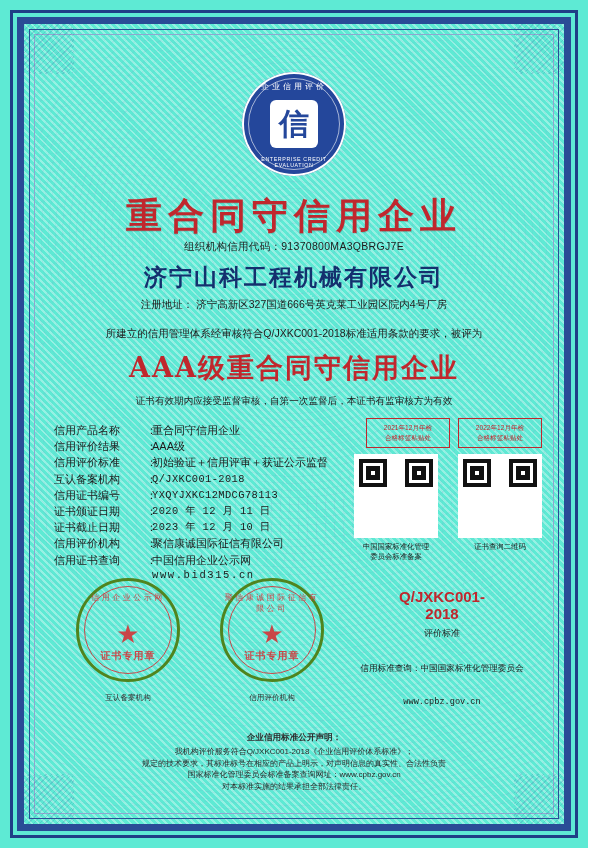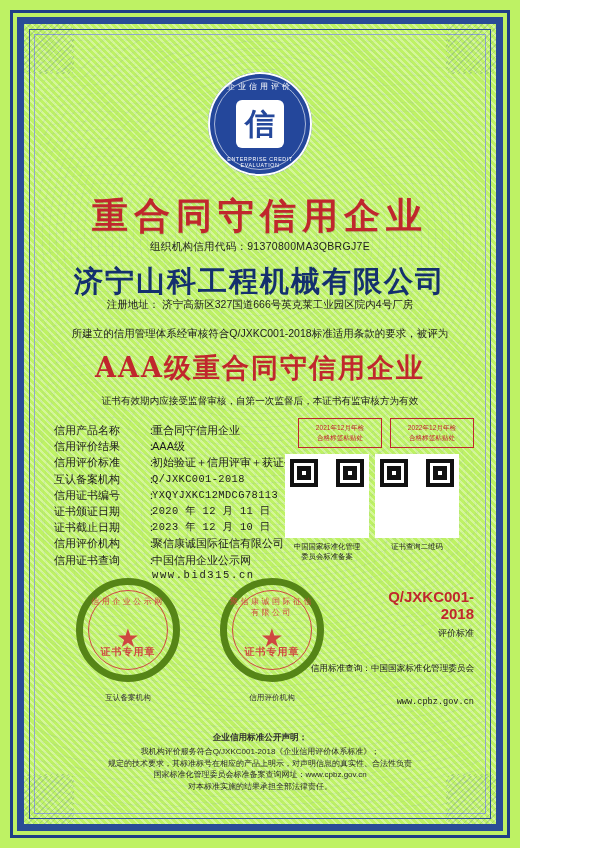--- a/index.html
+++ b/index.html
@@ -8,23 +8,23 @@
     background: #ffffff;
   }
   body {
     width: 600px;
     height: 848px;
     font-family: "Liberation Serif", serif;
     overflow: hidden;
   }
   .certificate {
     position: relative;
-    width: 520px;
+    width: 588px;
     height: 848px;
-    background: #bef264;
+    background: #5eead4;
     box-sizing: border-box;
   }
 
   
   .frame-outer {
     position: absolute;
     left: 10px; top: 10px; right: 10px; bottom: 10px;
     border: 3px solid #1f3f86;
     box-sizing: border-box;
   }
@@ -160,21 +160,21 @@
     color: #1d1d1d;
   }
   .org-code {
     top: 200px;
     font-size: 10.5px;
     letter-spacing: 0.3px;
     font-family: "Liberation Sans", sans-serif;
   }
   .company-name {
     top: 222px;
-    font-size: 29px;
+    font-size: 23px;
     font-weight: bold;
     letter-spacing: 2px;
     color: #14306e;
     font-family: "DejaVu Serif", serif;
   }
   .reg-address {
     top: 258px;
     font-size: 10.5px;
     font-family: "Liberation Sans", sans-serif;
   }
@@ -250,23 +250,23 @@
     text-align: center;
     padding-top: 4px;
     box-sizing: border-box;
     font-family: "Liberation Sans", sans-serif;
   }
 
   
   .qr-area {
     position: absolute;
     top: 414px;
-    right: 21px;
+    right: 6px;
     display: flex;
-    gap: 6px;
+    gap: 20px;
   }
   .qr-block { width: 84px; text-align: center; }
   .qr {
     width: 84px;
     height: 84px;
     background-color: #ffffff;
     background-image:
       repeating-linear-gradient(90deg, #111 0 3px, #fff 3px 6px, #111 6px 8px, #fff 8px 13px, #111 13px 15px, #fff 15px 19px),
       repeating-linear-gradient(0deg, #111 0 3px, #fff 3px 5px, #111 5px 9px, #fff 9px 12px, #111 12px 14px, #fff 14px 19px);
     background-blend-mode: screen;
@@ -298,21 +298,21 @@
     top: 538px;
     left: 36px;
     display: flex;
     gap: 40px;
   }
   .seal-wrap { text-align: center; width: 104px; }
   .seal {
     width: 104px;
     height: 104px;
     border-radius: 50%;
-    border: 7px solid #4d7c0f;
+    border: 3px solid #4d7c0f;
     position: relative;
     box-sizing: border-box;
     opacity: 0.92;
   }
   .seal .inner-ring {
     position: absolute;
     left: 5px; right: 5px; top: 5px; bottom: 5px;
     border: 1px solid #d0393c;
     border-radius: 50%;
   }
@@ -352,21 +352,21 @@
     color: #333;
     font-family: Liberation Serif, serif;
   }
 
   
   .std-block {
     position: absolute;
     top: 548px;
     right: 6px;
     width: 200px;
-    text-align: right;
+    text-align: center;
   }
   .std-code {
     font-size: 15px;
     font-weight: bold;
     color: #c0272d;
     line-height: 17px;
     font-family: "Liberation Sans", sans-serif;
   }
   .std-caption {
     margin-top: 5px;

